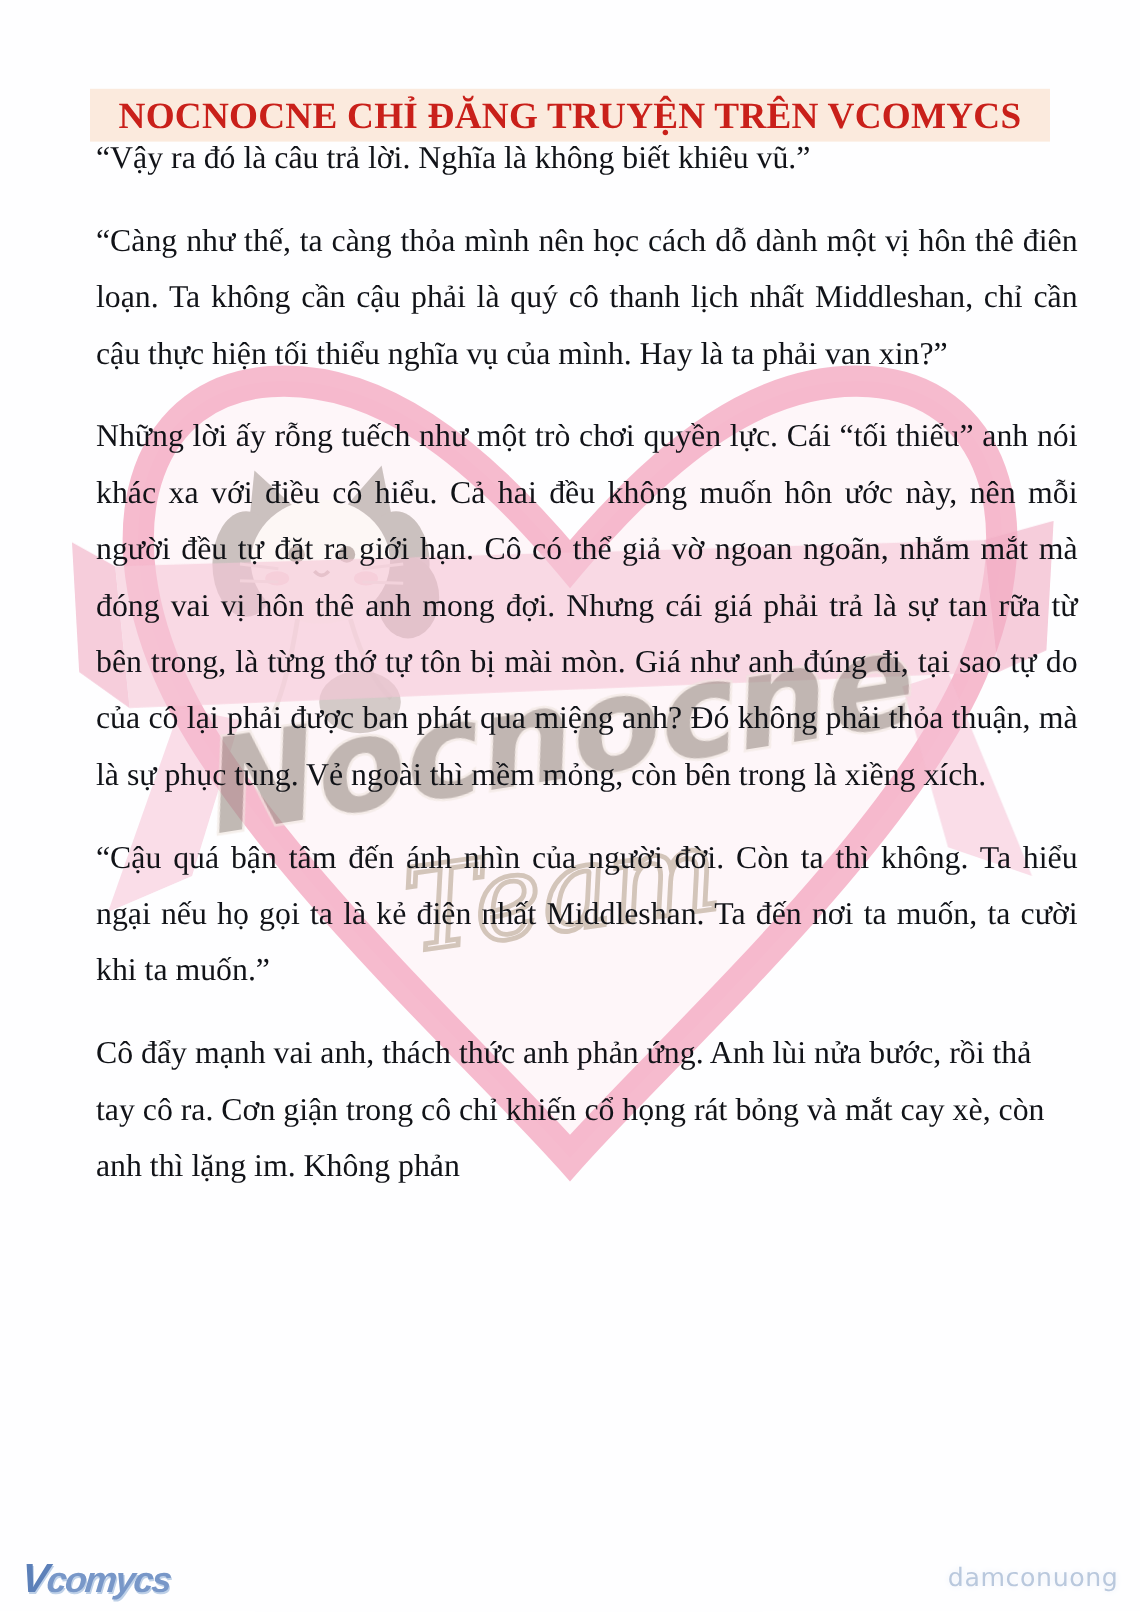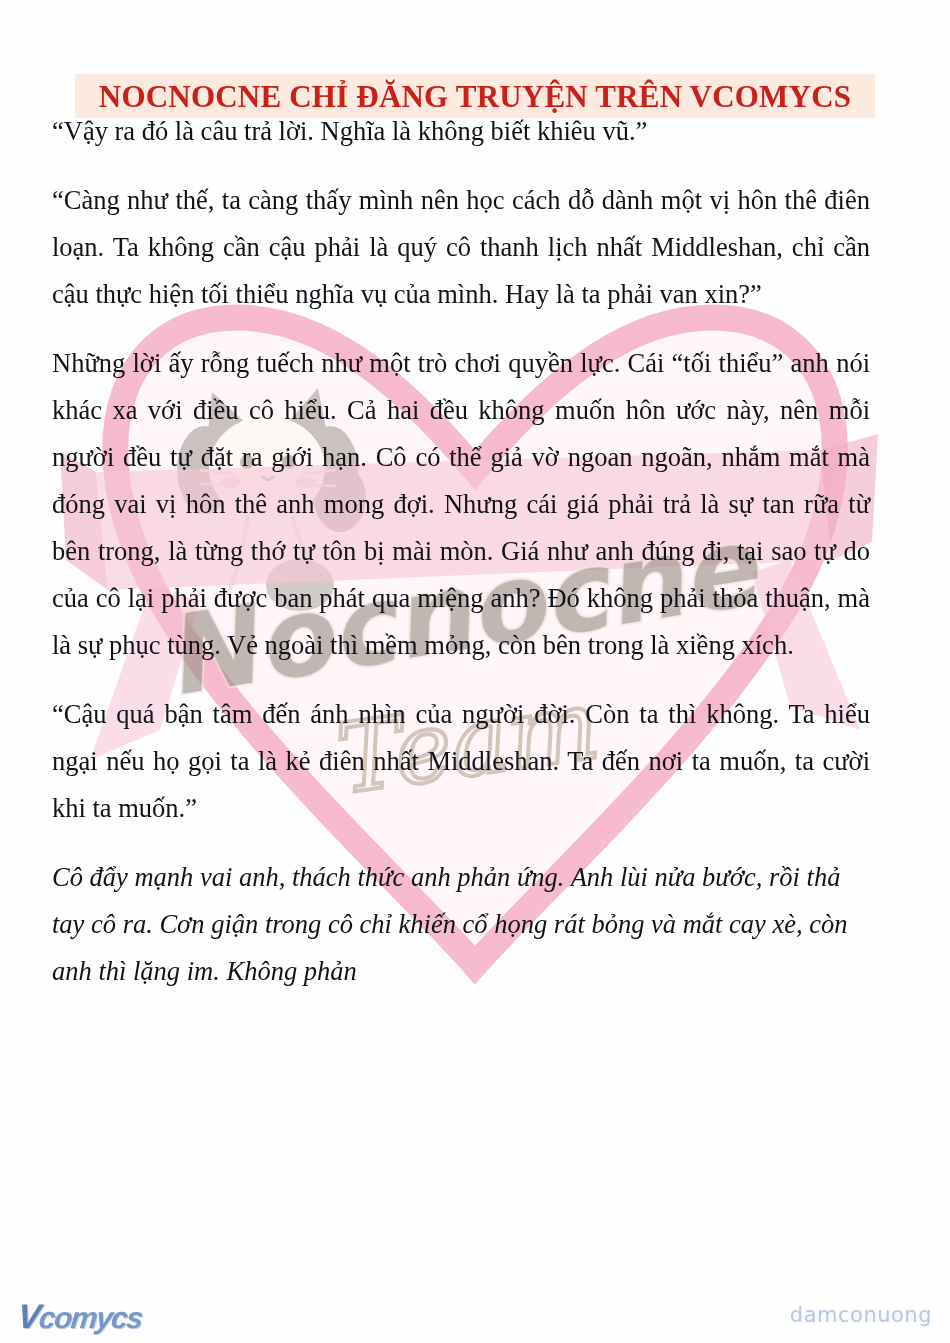--- a/index.html
+++ b/index.html
@@ -49,36 +49,36 @@
     font-size: 31px;
     letter-spacing: 0.2px;
     color: #c9201a;
     white-space: nowrap;
     line-height: 1;
   }
 
   
   #content {
     position: absolute;
-    left: 52px;
+    left: 80px;
     top: 108px;
     width: 818px;
     z-index: 3;
   }
   .para {
     font-family: "Liberation Serif", "DejaVu Serif", serif;
     font-size: 26.5px;
     line-height: 47px;
     color: #111318;
     text-align: justify;
     text-justify: inter-word;
     margin: 0 0 22px 0;
     font-weight: 500;
   }
-  .para.last { margin-bottom: 0; font-style: italic; }
+  .para.last { margin-bottom: 0; }
   .para.nojust { text-align: left; }
 
   
   #vcomycs-logo {
     position: absolute;
     left: 18px;
     top: 1297px;
     z-index: 4;
     font-family: "Liberation Sans", "DejaVu Sans", sans-serif;
     font-style: italic;
@@ -180,21 +180,21 @@
       <text id="wm-team" x="470" y="775" text-anchor="middle" font-family="DejaVu Serif, Liberation Serif, serif" font-size="96" font-style="italic" font-weight="normal" fill="none" stroke="#c3b2a1" stroke-width="4" opacity="0.72">Team</text>
     </g>
   </svg>
 
   <div id="header-banner">
     <div id="header-title">NOCNOCNE CHỈ ĐĂNG TRUYỆN TRÊN VCOMYCS</div>
   </div>
 
   <div id="content">
     <p class="para nojust">“Vậy ra đó là câu trả lời. Nghĩa là không biết khiêu vũ.”</p>
-    <p class="para">“Càng như thế, ta càng thấy mình nên học cách dỗ dành một vị hôn thê điên loạn. Ta không cần cậu phải là quý cô thanh lịch nhất Middleshan, chỉ cần cậu thực hiện tối thiểu nghĩa vụ của mình. Hay là ta phải van xin?”</p>
+    <p class="para">“Càng như thế, ta càng thỏa mình nên học cách dỗ dành một vị hôn thê điên loạn. Ta không cần cậu phải là quý cô thanh lịch nhất Middleshan, chỉ cần cậu thực hiện tối thiểu nghĩa vụ của mình. Hay là ta phải van xin?”</p>
     <p class="para">Những lời ấy rỗng tuếch như một trò chơi quyền lực. Cái “tối thiểu” anh nói khác xa với điều cô hiểu. Cả hai đều không muốn hôn ước này, nên mỗi người đều tự đặt ra giới hạn. Cô có thể giả vờ ngoan ngoãn, nhắm mắt mà đóng vai vị hôn thê anh mong đợi. Nhưng cái giá phải trả là sự tan rữa từ bên trong, là từng thớ tự tôn bị mài mòn. Giá như anh đúng đi, tại sao tự do của cô lại phải được ban phát qua miệng anh? Đó không phải thỏa thuận, mà là sự phục tùng. Vẻ ngoài thì mềm mỏng, còn bên trong là xiềng xích.</p>
     <p class="para">“Cậu quá bận tâm đến ánh nhìn của người đời. Còn ta thì không. Ta hiểu ngại nếu họ gọi ta là kẻ điên nhất Middleshan. Ta đến nơi ta muốn, ta cười khi ta muốn.”</p>
     <p class="para last nojust">Cô đẩy mạnh vai anh, thách thức anh phản ứng. Anh lùi nửa bước, rồi thả tay cô ra. Cơn giận trong cô chỉ khiến cổ họng rát bỏng và mắt cay xè, còn anh thì lặng im. Không phản</p>
   </div>
 
   <div id="vcomycs-logo">
     <span class="v-mark">V</span><span>comycs</span>
   </div>
 
   <div id="damconuong-logo">damconuong</div>

